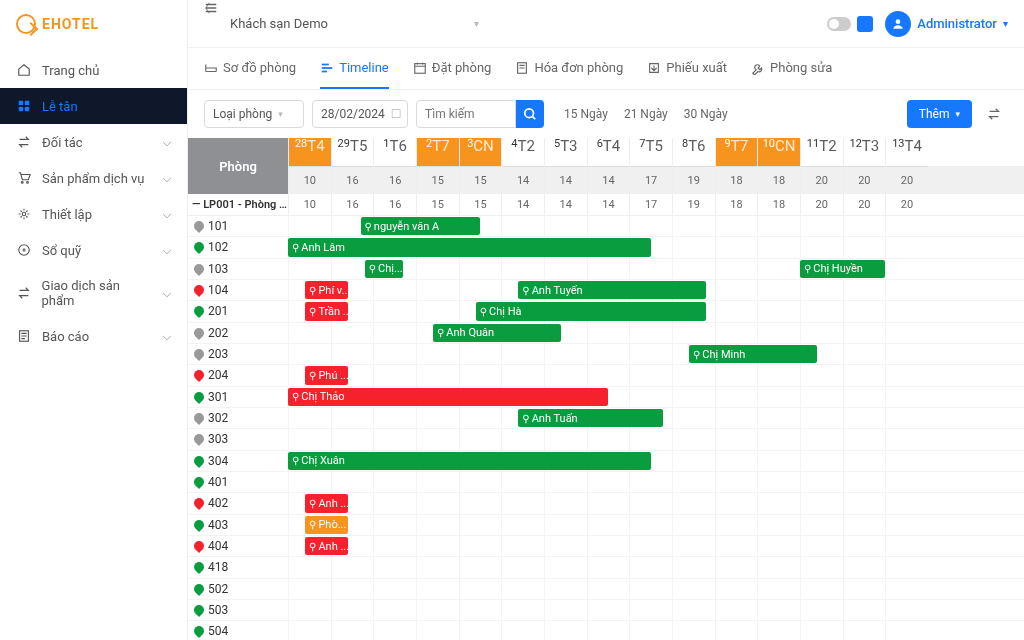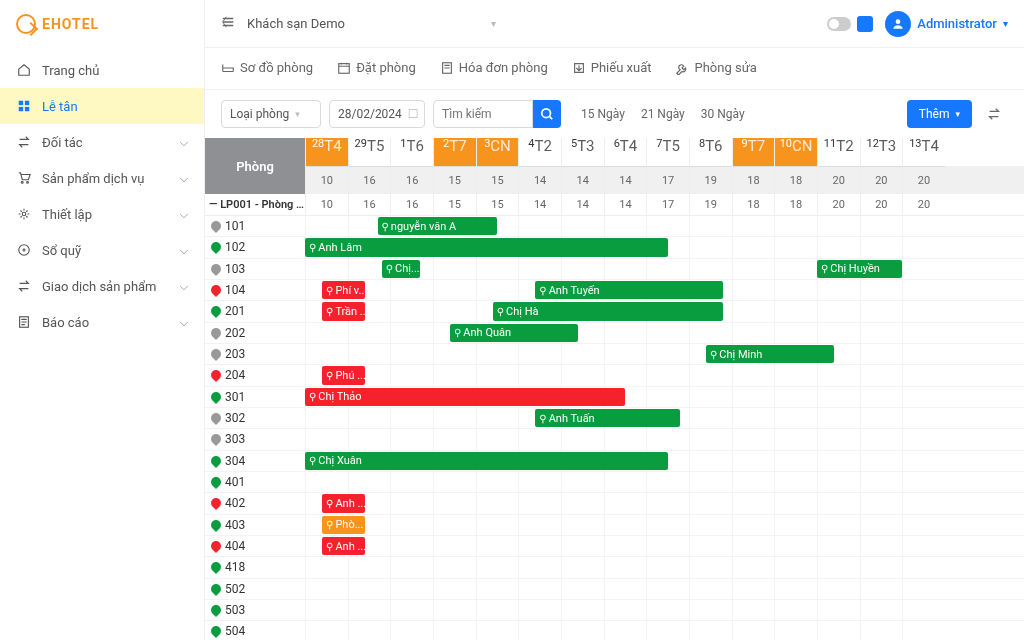--- a/index.html
+++ b/index.html
@@ -1,29 +1,29 @@
 <!DOCTYPE html>
 <html><head>
 <meta charset="utf-8">
 <style>
 *{margin:0;padding:0;box-sizing:border-box;font-family:-apple-system,BlinkMacSystemFont,"Segoe UI",Roboto,sans-serif}
 body{font-size:13px;color:#333;background:#fff}
 .app{display:flex;width:1024px;height:640px;overflow:hidden}
-.sidebar{width:205px;border-right:1px solid #eee;display:flex;flex-direction:column}
+.sidebar{width:188px;border-right:1px solid #eee;display:flex;flex-direction:column}
 .logo{display:flex;align-items:center;gap:6px;padding:12px 16px;height:48px}
 .logo-icon{width:20px;height:20px;border:2.5px solid #f7941e;border-radius:50%;position:relative}
 .logo-icon::after{content:"";position:absolute;width:8px;height:8px;border-bottom:2.5px solid #f7941e;border-right:2.5px solid #f7941e;right:-2px;bottom:-2px;transform:rotate(-45deg)}
 .logo-text{color:#f7941e;font-weight:700;letter-spacing:1px;font-size:14px}
 .nav{padding-top:4px}
 .nav-item{display:flex;align-items:center;gap:10px;padding:10px 16px;cursor:pointer;color:#555}
-.nav-item.active{background:#fef9c3;color:#1677ff}
+.nav-item.active{background:#0f172a;color:#1677ff}
 .nav-icon{width:16px;height:16px;display:flex;align-items:center;justify-content:center}
 .nav-chevron{margin-left:auto;color:#999;font-size:11px}
 .main{flex:1;display:flex;flex-direction:column;overflow:hidden}
-.topbar{height:48px;display:flex;align-items:center;padding:0 16px;gap:12px;border-bottom:1px solid #f0f0f0}
+.topbar{height:48px;display:flex;padding:0 16px;gap:12px;border-bottom:1px solid #f0f0f0}
 .menu-toggle{cursor:pointer;color:#666;font-size:16px}
 .hotel-select{display:flex;align-items:center;gap:6px;color:#555;cursor:pointer}
 .hotel-chevron{color:#bbb;font-size:10px;margin-left:140px}
 .topbar-spacer{flex:1}
 .toggle-wrap{display:flex;align-items:center;gap:6px}
 .toggle-switch{width:24px;height:14px;background:#ccc;border-radius:7px;position:relative}
 .toggle-switch::after{content:"";position:absolute;width:10px;height:10px;background:#fff;border-radius:50%;top:2px;left:2px}
 .blue-sq{width:16px;height:16px;background:#1677ff;border-radius:3px}
 .user{display:flex;align-items:center;gap:6px;color:#1677ff;cursor:pointer;font-weight:500}
 .avatar{width:26px;height:26px;background:#1677ff;border-radius:50%;display:flex;align-items:center;justify-content:center;color:#fff}
@@ -193,20 +193,30 @@
 
     <div class="tabs" id="tabs">
         <div class="tab">
           <span style="display:inline-flex">
             <svg viewBox="0 0 16 16" fill="none" stroke="currentColor" stroke-width="1.3">
               <path d="M2 12V4M2 8h12v4M2 12h12"></path>
             </svg>
           </span>
           <span>Sơ đồ phòng</span>
         </div>
+        <div class="tab active">
+          <span style="display:inline-flex">
+            <svg viewBox="0 0 16 16" fill="currentColor">
+              <rect x="2" y="3" width="8" height="2"></rect>
+              <rect x="2" y="7" width="12" height="2"></rect>
+              <rect x="2" y="11" width="6" height="2"></rect>
+            </svg>
+          </span>
+          <span>Timeline</span>
+        </div>
         <div class="tab">
           <span style="display:inline-flex">
             <svg viewBox="0 0 16 16" fill="none" stroke="currentColor" stroke-width="1.3">
               <rect x="2" y="3" width="12" height="11"></rect>
               <path d="M2 6h12M5 2v2M11 2v2"></path>
             </svg>
           </span>
           <span>Đặt phòng</span>
         </div>
         <div class="tab">

